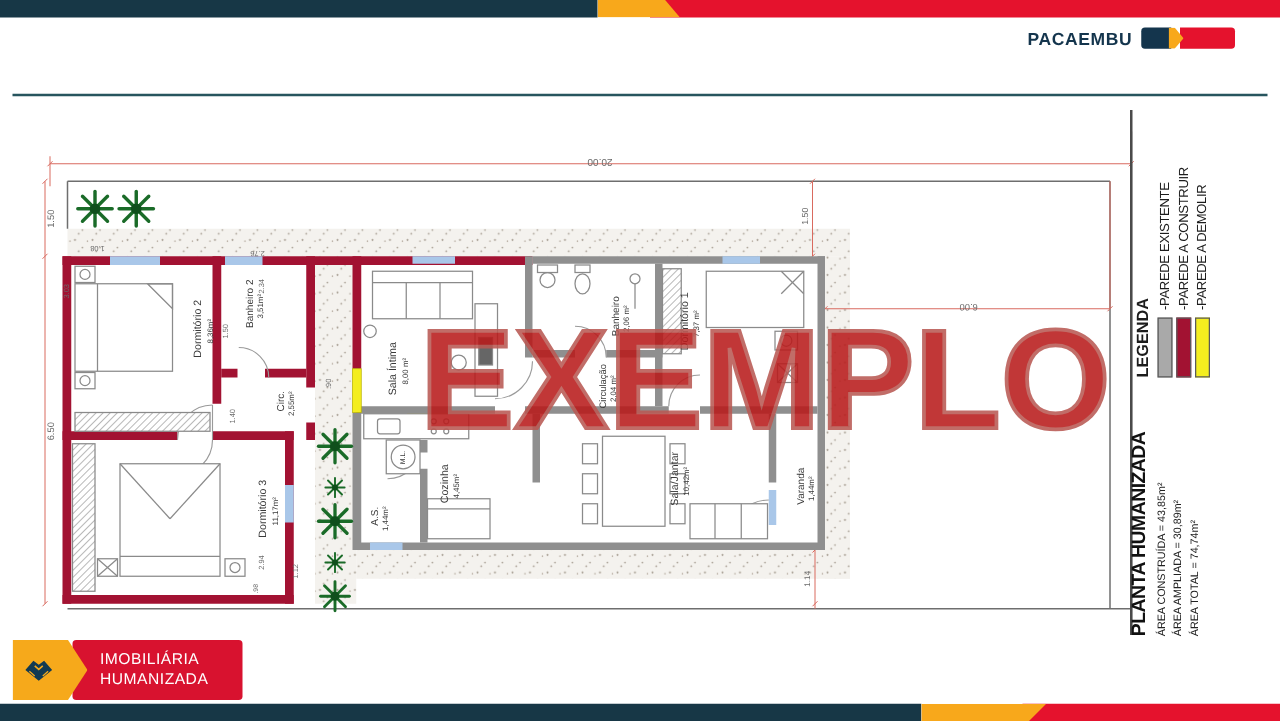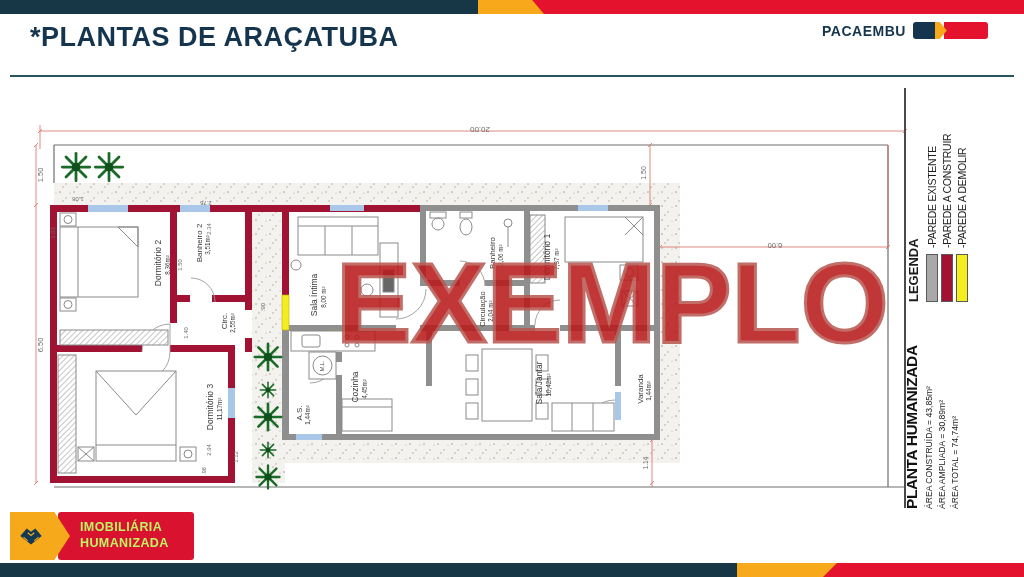--- a/index.html
+++ b/index.html
@@ -52,35 +52,34 @@
              font-weight:bold;color:#b91c1c;-webkit-text-stroke:3px #b95a54;opacity:.88;
              letter-spacing:0;white-space:nowrap;}
   
   #badge{position:absolute;left:10px;top:512px;display:flex;align-items:center;z-index:4;}
   #badge-yellow{position:relative;width:60px;height:48px;background:#f6a91b;z-index:2;
                 clip-path:polygon(0 0,74% 0,100% 50%,74% 100%,0 100%);
                 display:flex;align-items:center;padding-left:6px;box-sizing:border-box;}
   #badge-red{position:relative;margin-left:-12px;width:136px;height:48px;background:#d8122f;
              border-radius:3px;z-index:1;display:flex;flex-direction:column;justify-content:center;
              padding-left:22px;box-sizing:border-box;}
-  #badge-red .bl{color:#bef264;font-weight:bold;font-size:12.5px;letter-spacing:.4px;line-height:1.25;}
+  #badge-red .bl{color:#ffffff;font-weight:normal;font-size:12.5px;letter-spacing:.4px;line-height:1.25;}
 </style>
 </head>
 <body>
 
 <div id="slide">
 
   <div id="topbar-teal" class="bar teal"></div>
   <div id="topbar-yellow" class="bar yellow"></div>
   <div id="topbar-red" class="bar red"></div>
   <div id="botbar-teal" class="bar teal"></div>
   <div id="botbar-yellow" class="bar yellow"></div>
   <div id="botbar-red" class="bar red"></div>
 
-  <div id="page-title">*PLANTAS DE ARAÇATUBA</div>
   <div id="header-rule"></div>
   <div id="brand">
     <span id="brand-text">PACAEMBU</span>
     <span class="brandmark">
       <span class="bm-navy"></span>
       <span class="bm-arrow"></span>
       <span class="bm-red"></span>
     </span>
   </div>
 

